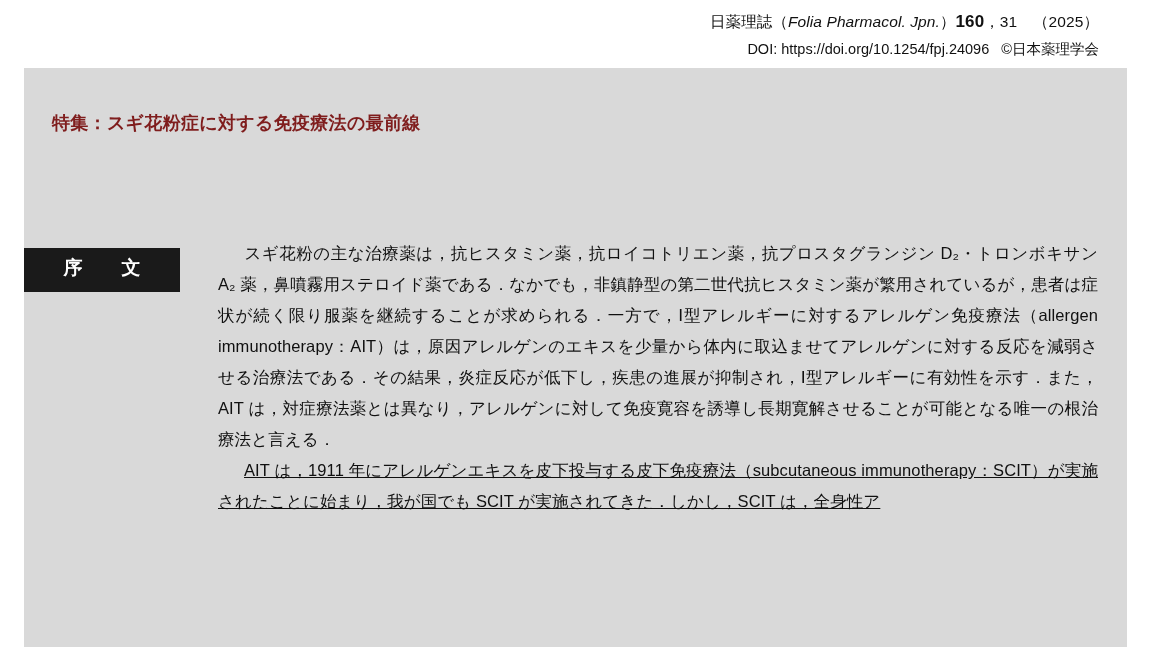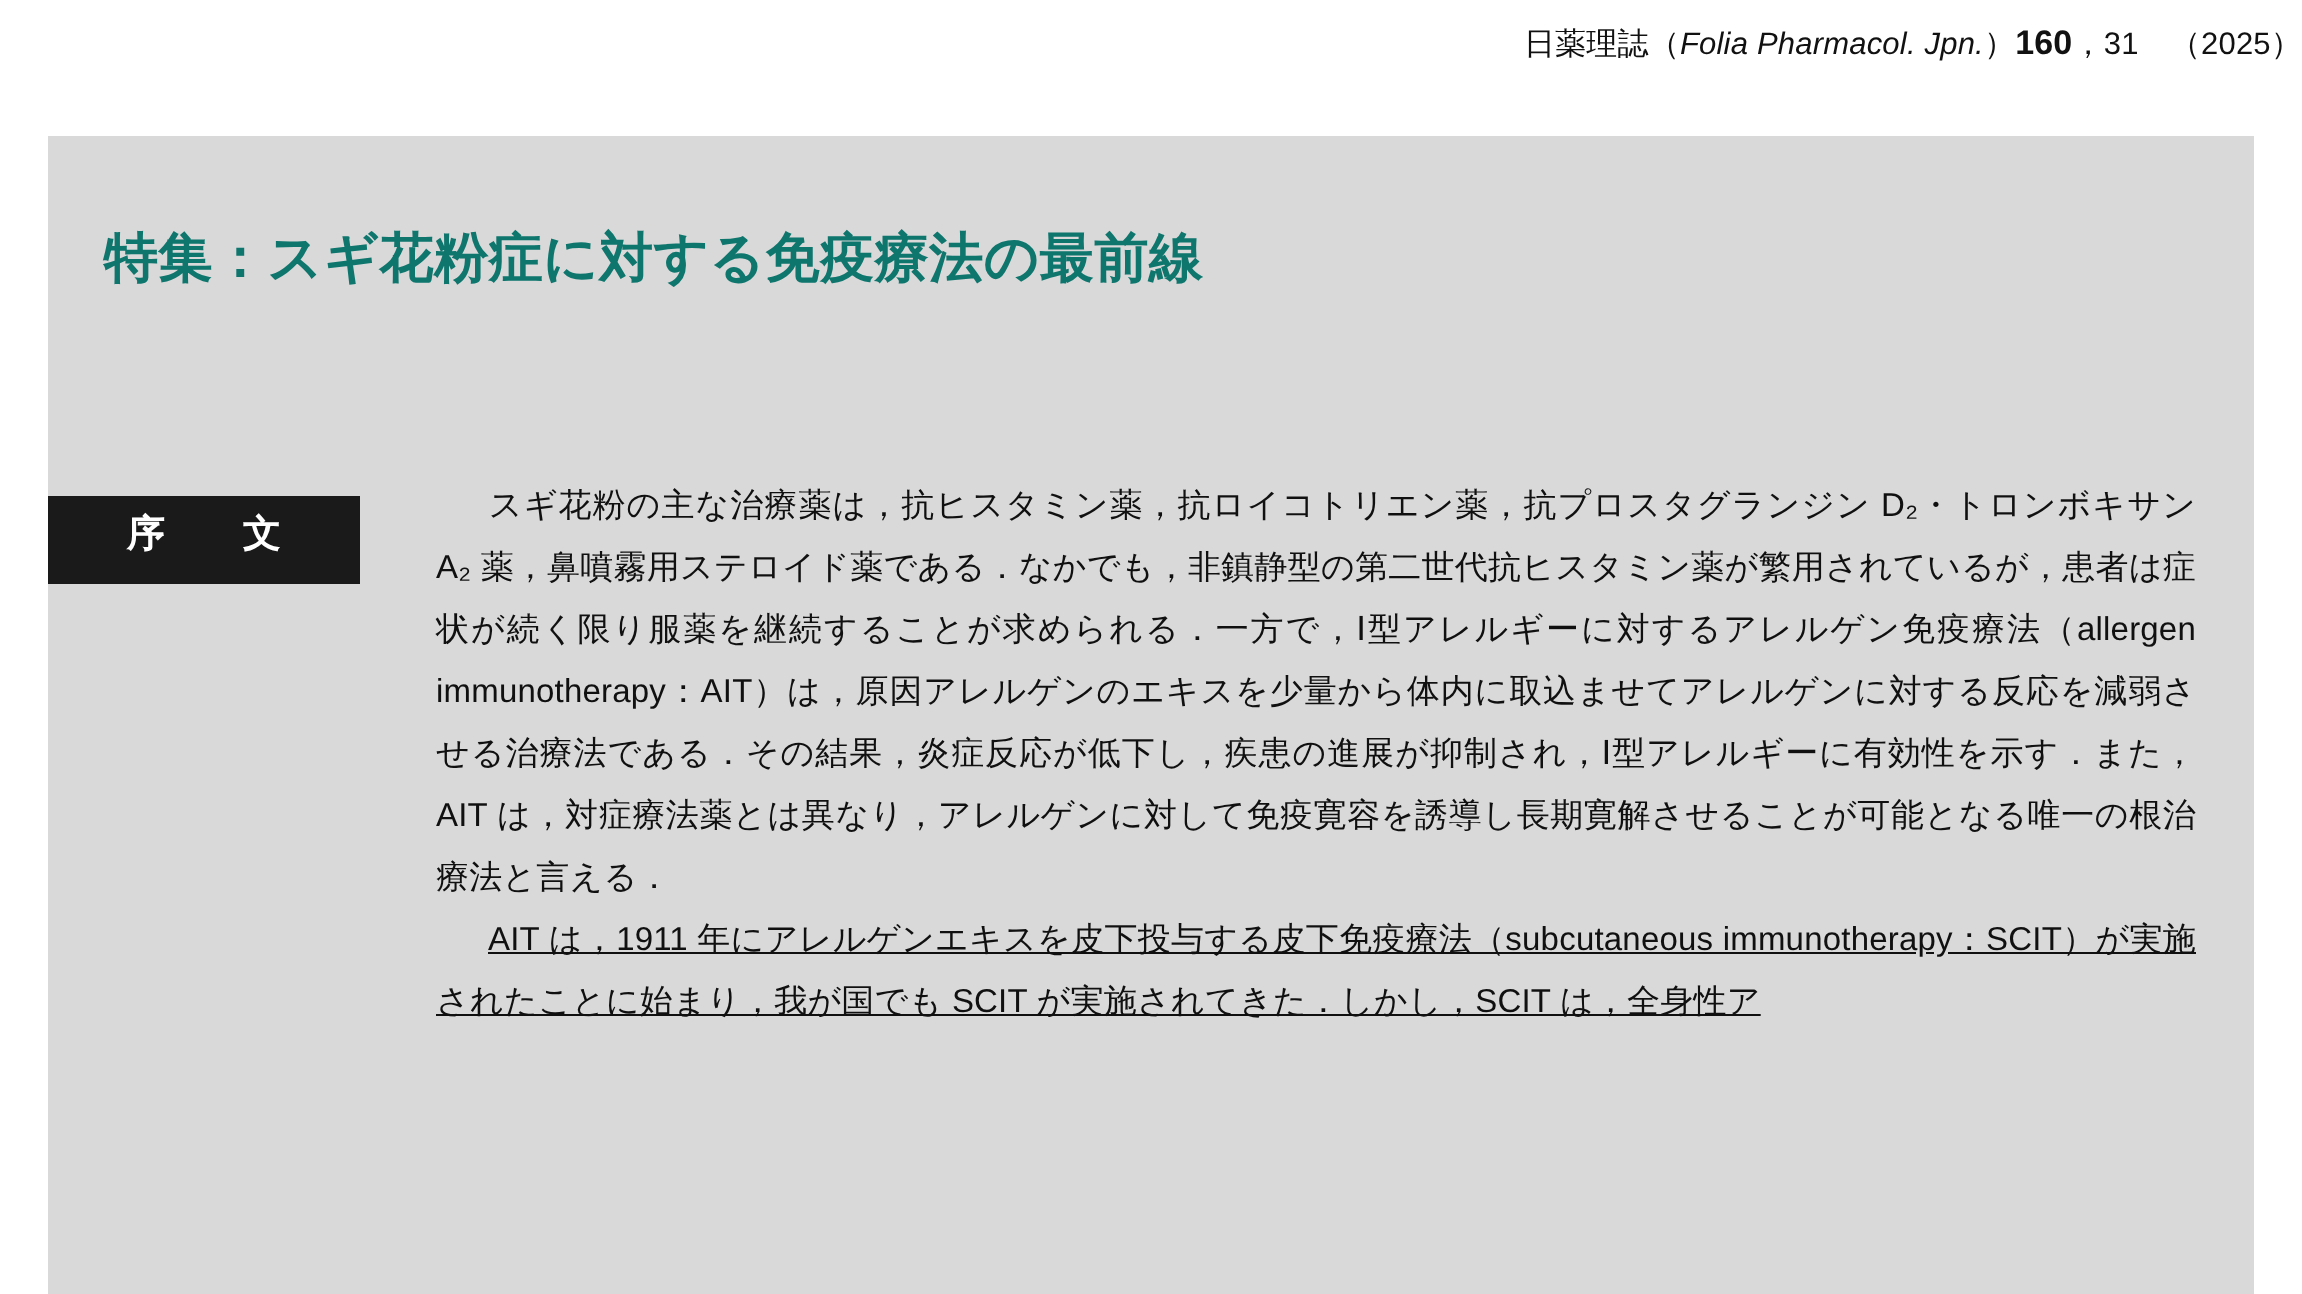--- a/index.html
+++ b/index.html
@@ -16,20 +16,21 @@
 
   
   .journal-header {
     position: absolute;
     top: 0;
     left: 0;
     width: 1151px;
     height: 68px;
     background: #ffffff;
     box-sizing: border-box;
+    padding-right: 52px;
     text-align: right;
   }
   .journal-line1 {
     font-size: 15.5px;
     color: #111111;
     padding-top: 12px;
     letter-spacing: 0.1px;
     white-space: nowrap;
   }
   .journal-line1 .italic {
@@ -59,23 +60,23 @@
   }
 
   
   .title-block {
     position: absolute;
     top: 42px;
     left: 28px;
     width: 1040px;
   }
   .title-line {
-    font-size: 27px;
+    font-size: 18px;
     font-weight: bold;
-    color: #0f766e;
+    color: #7f1d1d;
     line-height: 1.45;
     letter-spacing: 0.3px;
     white-space: nowrap;
   }
   .title-line.indent {
     padding-left: 84px;
   }
 
   
   .section-tag {
@@ -123,20 +124,25 @@
     font-family: "Liberation Sans", "DejaVu Sans", sans-serif;
   }
 </style>
 </head>
 <body>
 
 <div class="journal-header">
   <div class="journal-line1">
     <span>日薬理誌</span><span>（</span><span class="italic latin">Folia Pharmacol. Jpn.</span><span>）</span><span class="vol">160</span><span>，</span><span class="latin">31</span><span>　</span><span>（2025）</span>
   </div>
+  <div class="journal-line2">
+    <span class="latin">DOI:</span>
+    <span class="latin">https://doi.org/10.1254/fpj.24096</span>
+    &nbsp;&nbsp;<span>©日本薬理学会</span>
+  </div>
 </div>
 
 <div class="page-body">
 
   <div class="title-block">
     <div class="title-line">特集：スギ花粉症に対する免疫療法の最前線</div>
   </div>
 
   <div class="section-tag">序　文</div>
 

